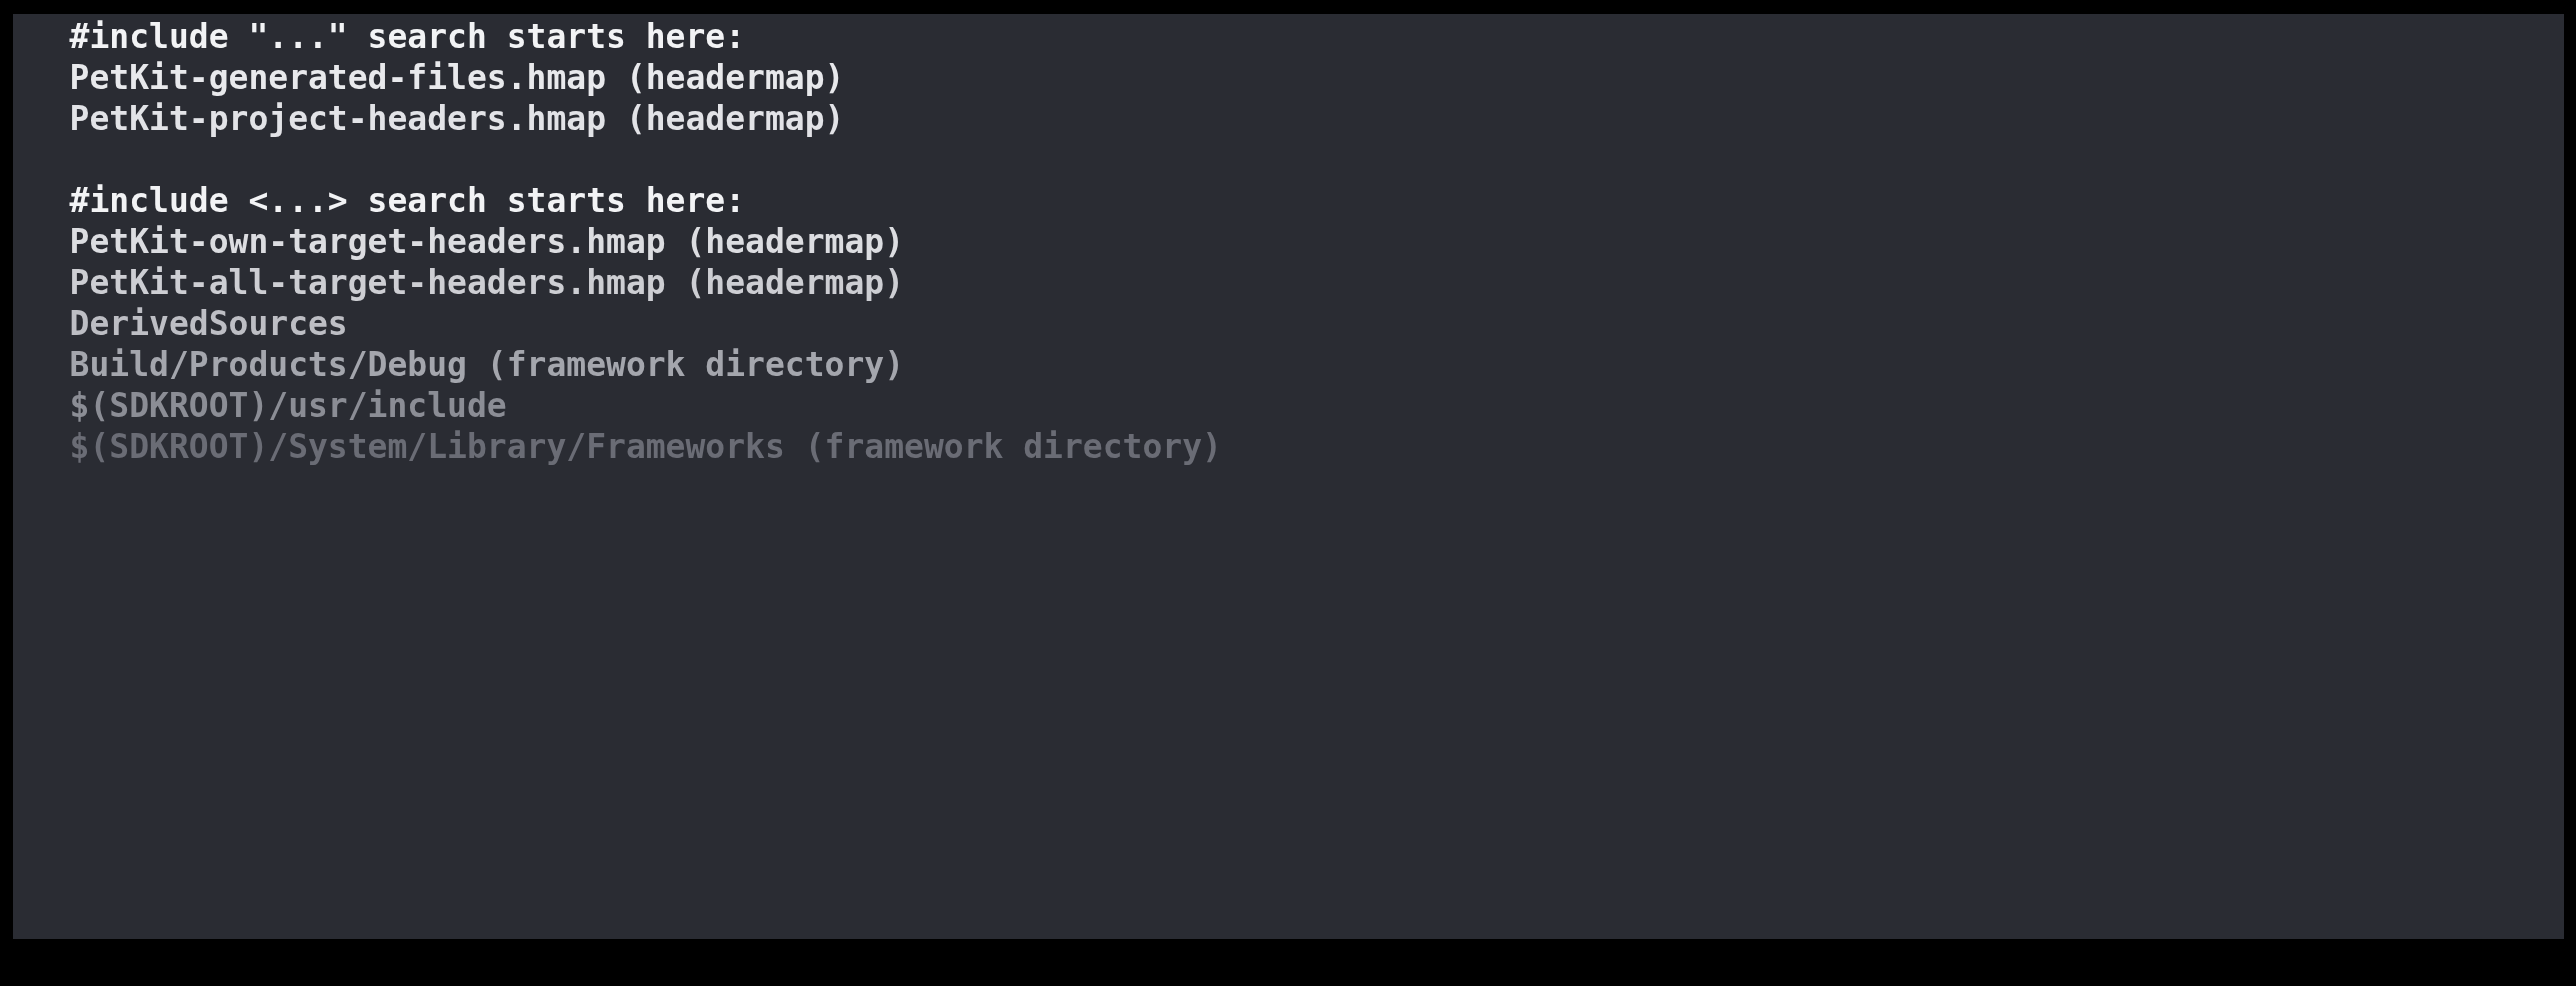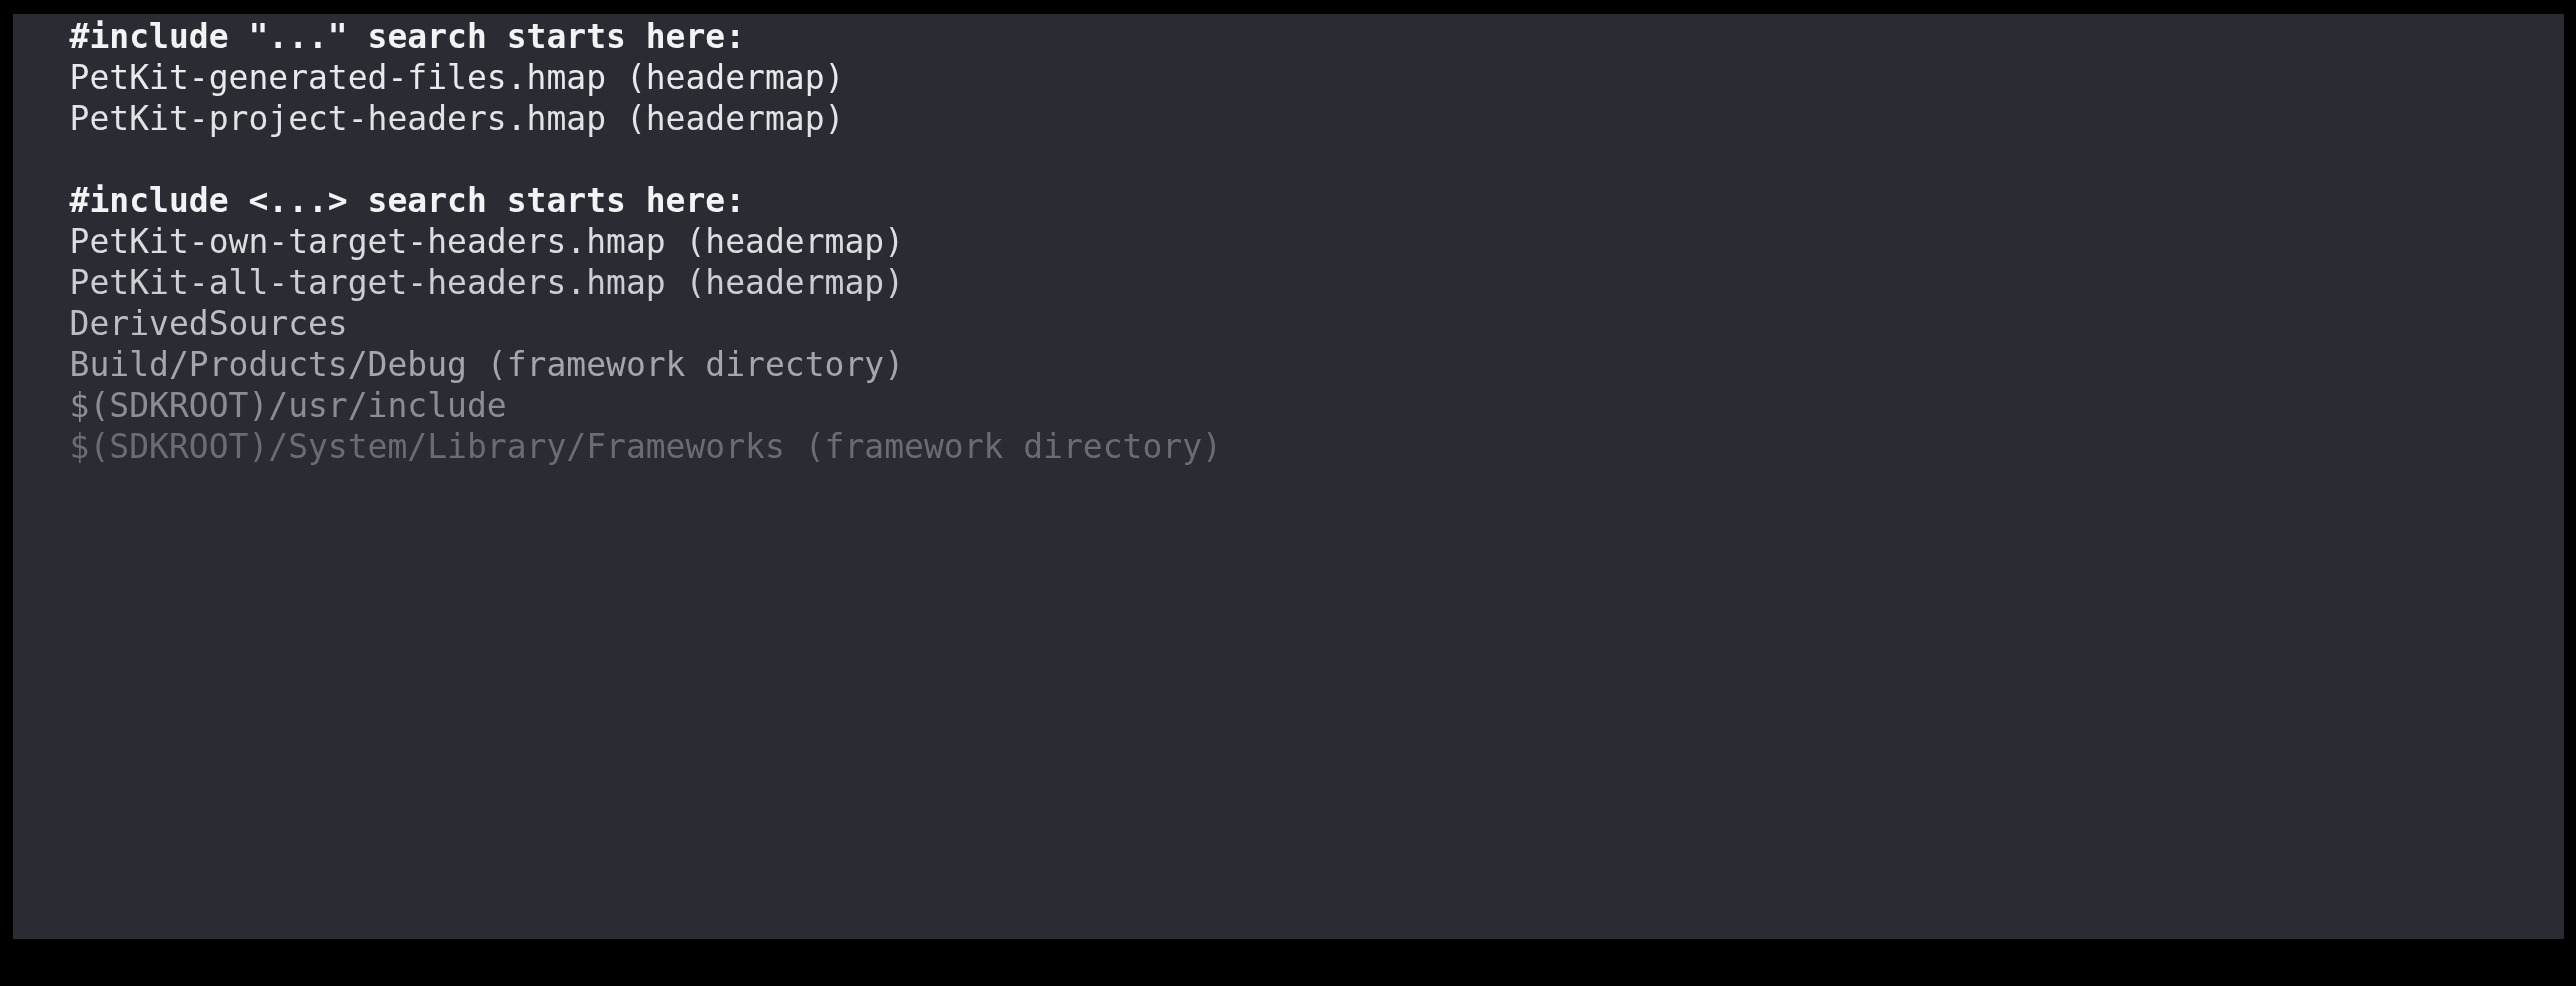--- a/index.html
+++ b/index.html
@@ -58,21 +58,21 @@
 
   .log-line.blank {
     color: transparent;
   }
 
   .w-bold {
     font-weight: bold;
   }
 
   .w-normal {
-    font-weight: normal;
+    font-weight: bold;
   }
 </style>
 </head>
 <body>
 
 <div id="frame">
   <div id="console-panel">
     <div id="console-output"><span class="log-line w-bold" style="color: rgb(242, 243, 245);">#include "..." search starts here:</span><span class="log-line w-normal" style="color: rgb(232, 233, 236);">PetKit-generated-files.hmap (headermap)</span><span class="log-line w-normal" style="color: rgb(226, 227, 231);">PetKit-project-headers.hmap (headermap)</span><span class="log-line w-normal blank" style="color: rgb(42, 44, 51);"></span><span class="log-line w-bold" style="color: rgb(242, 243, 245);">#include &lt;...&gt; search starts here:</span><span class="log-line w-normal" style="color: rgb(220, 221, 225);">PetKit-own-target-headers.hmap (headermap)</span><span class="log-line w-normal" style="color: rgb(205, 206, 211);">PetKit-all-target-headers.hmap (headermap)</span><span class="log-line w-normal" style="color: rgb(189, 190, 196);">DerivedSources</span><span class="log-line w-normal" style="color: rgb(164, 166, 173);">Build/Products/Debug (framework directory)</span><span class="log-line w-normal" style="color: rgb(139, 141, 149);">$(SDKROOT)/usr/include</span><span class="log-line w-normal" style="color: rgb(106, 108, 117);">$(SDKROOT)/System/Library/Frameworks (framework directory)</span></div>
   </div>
 </div>

